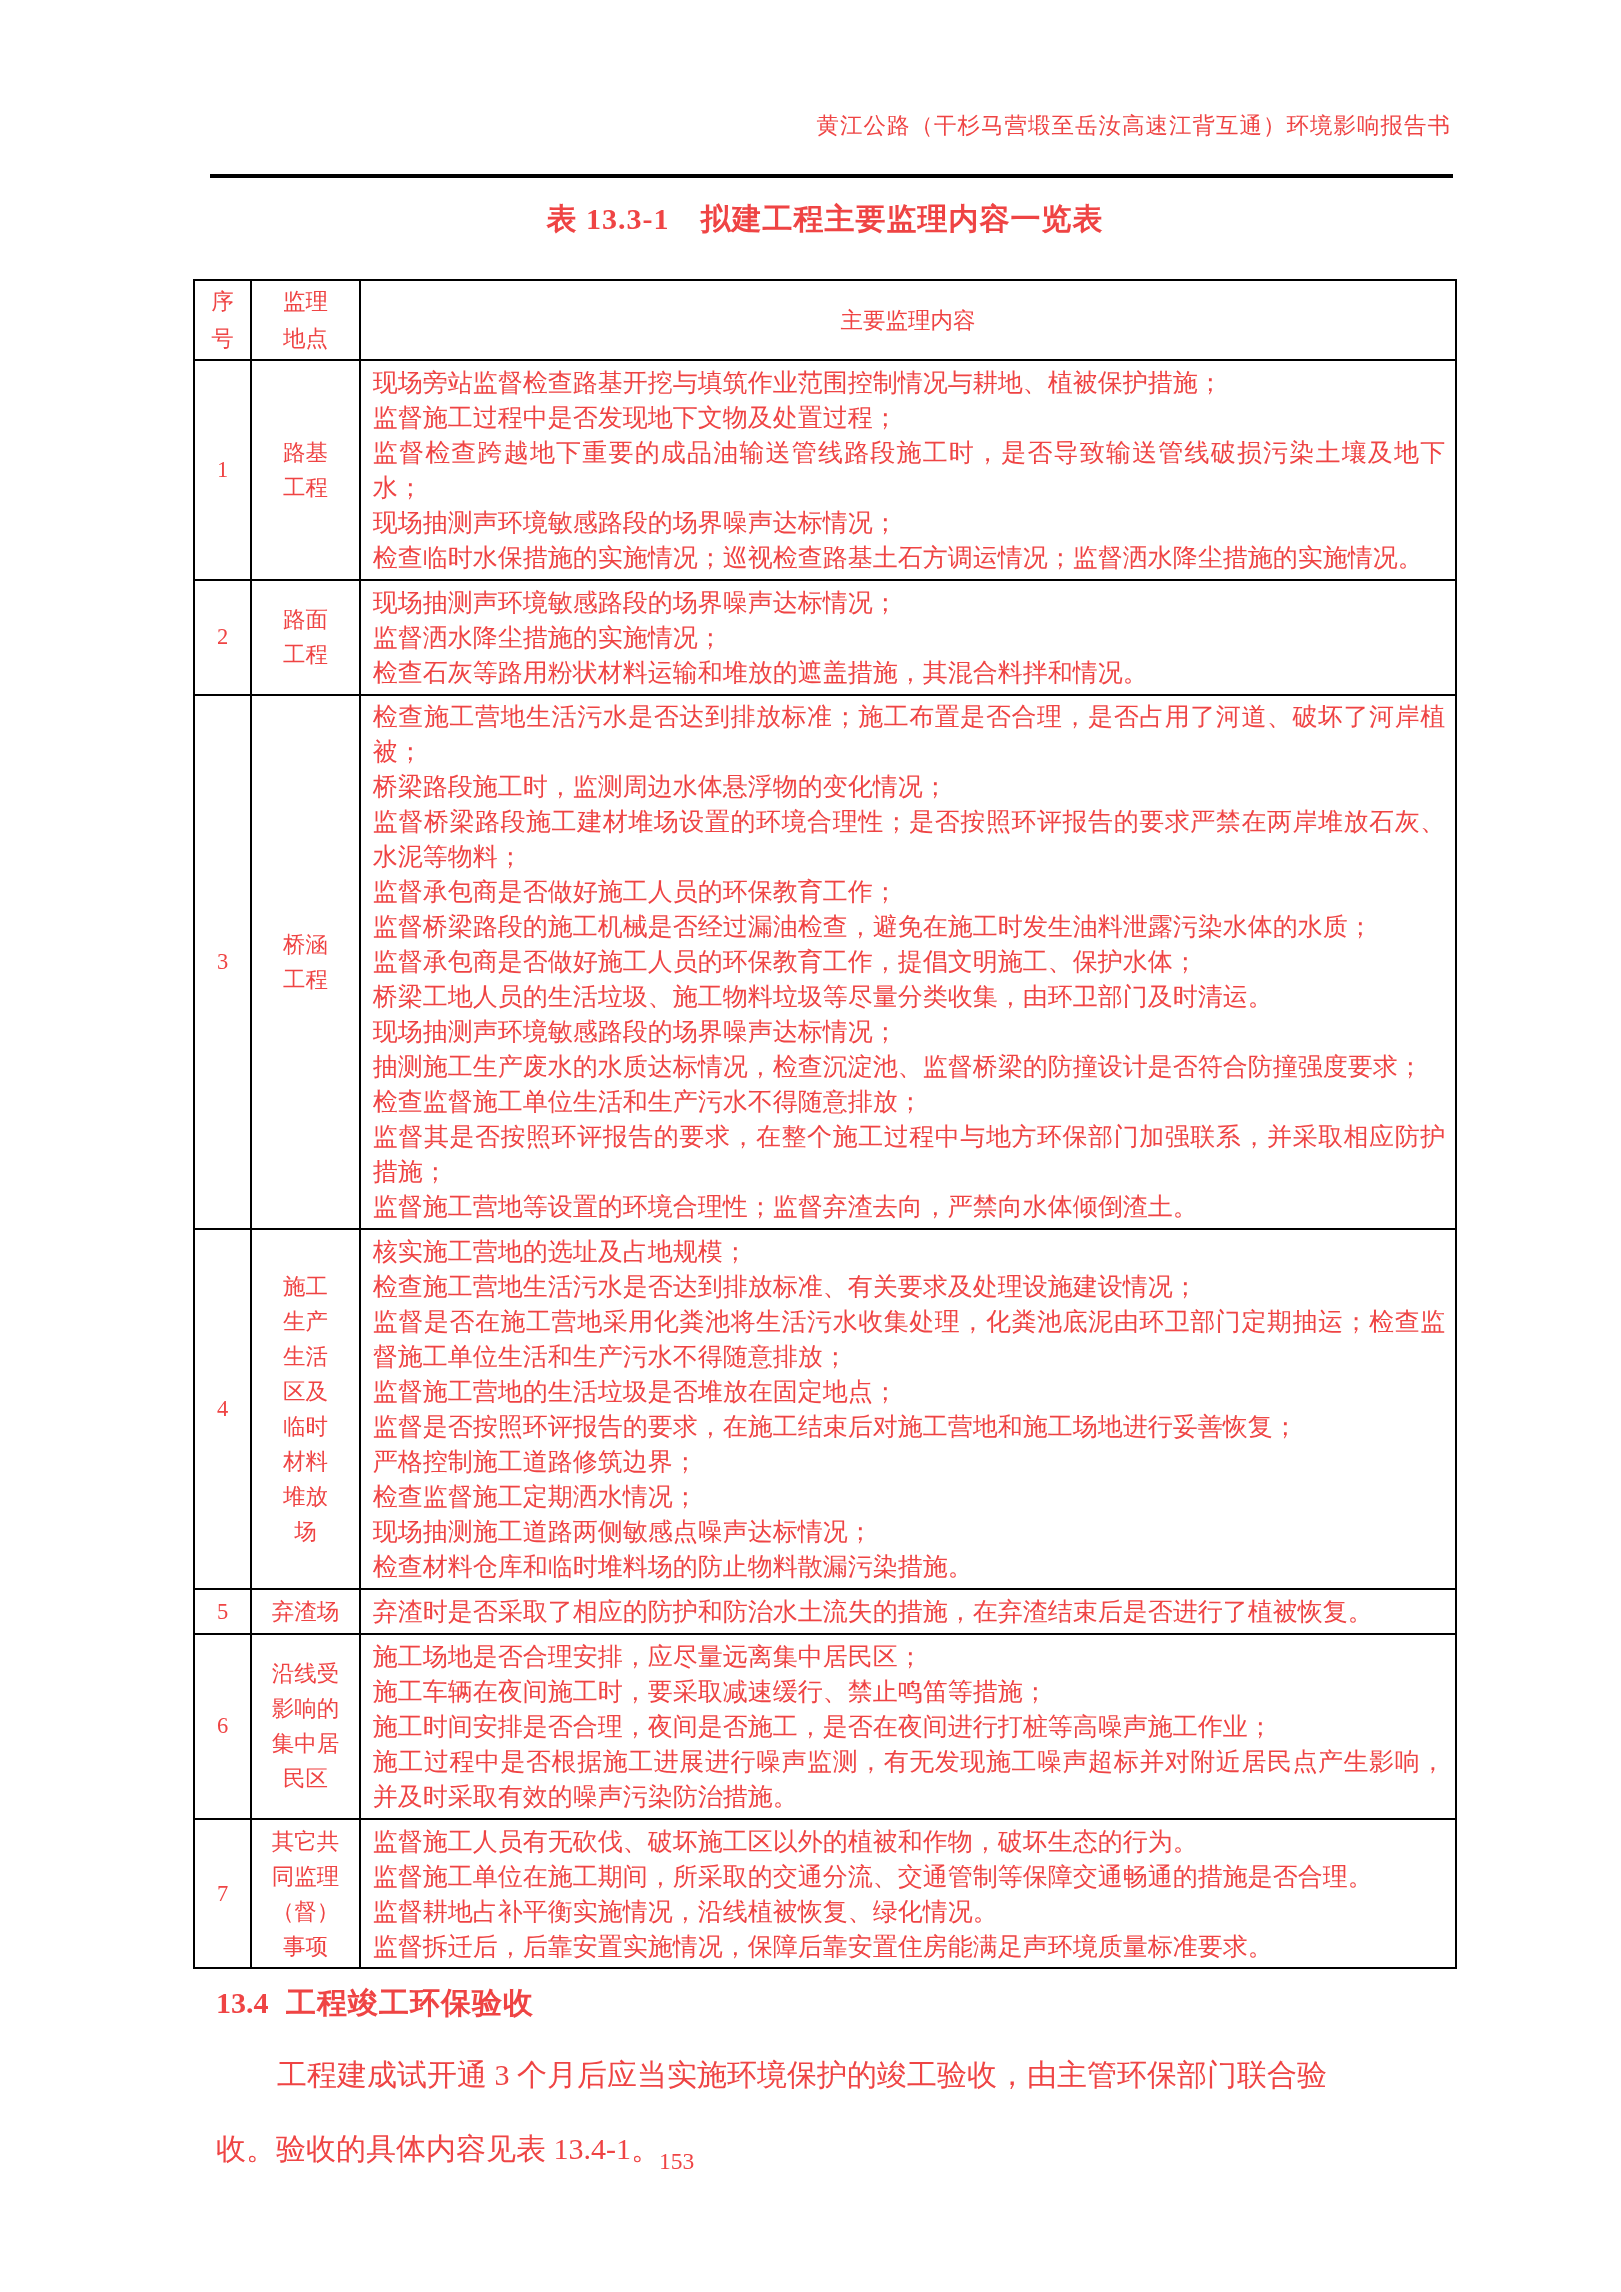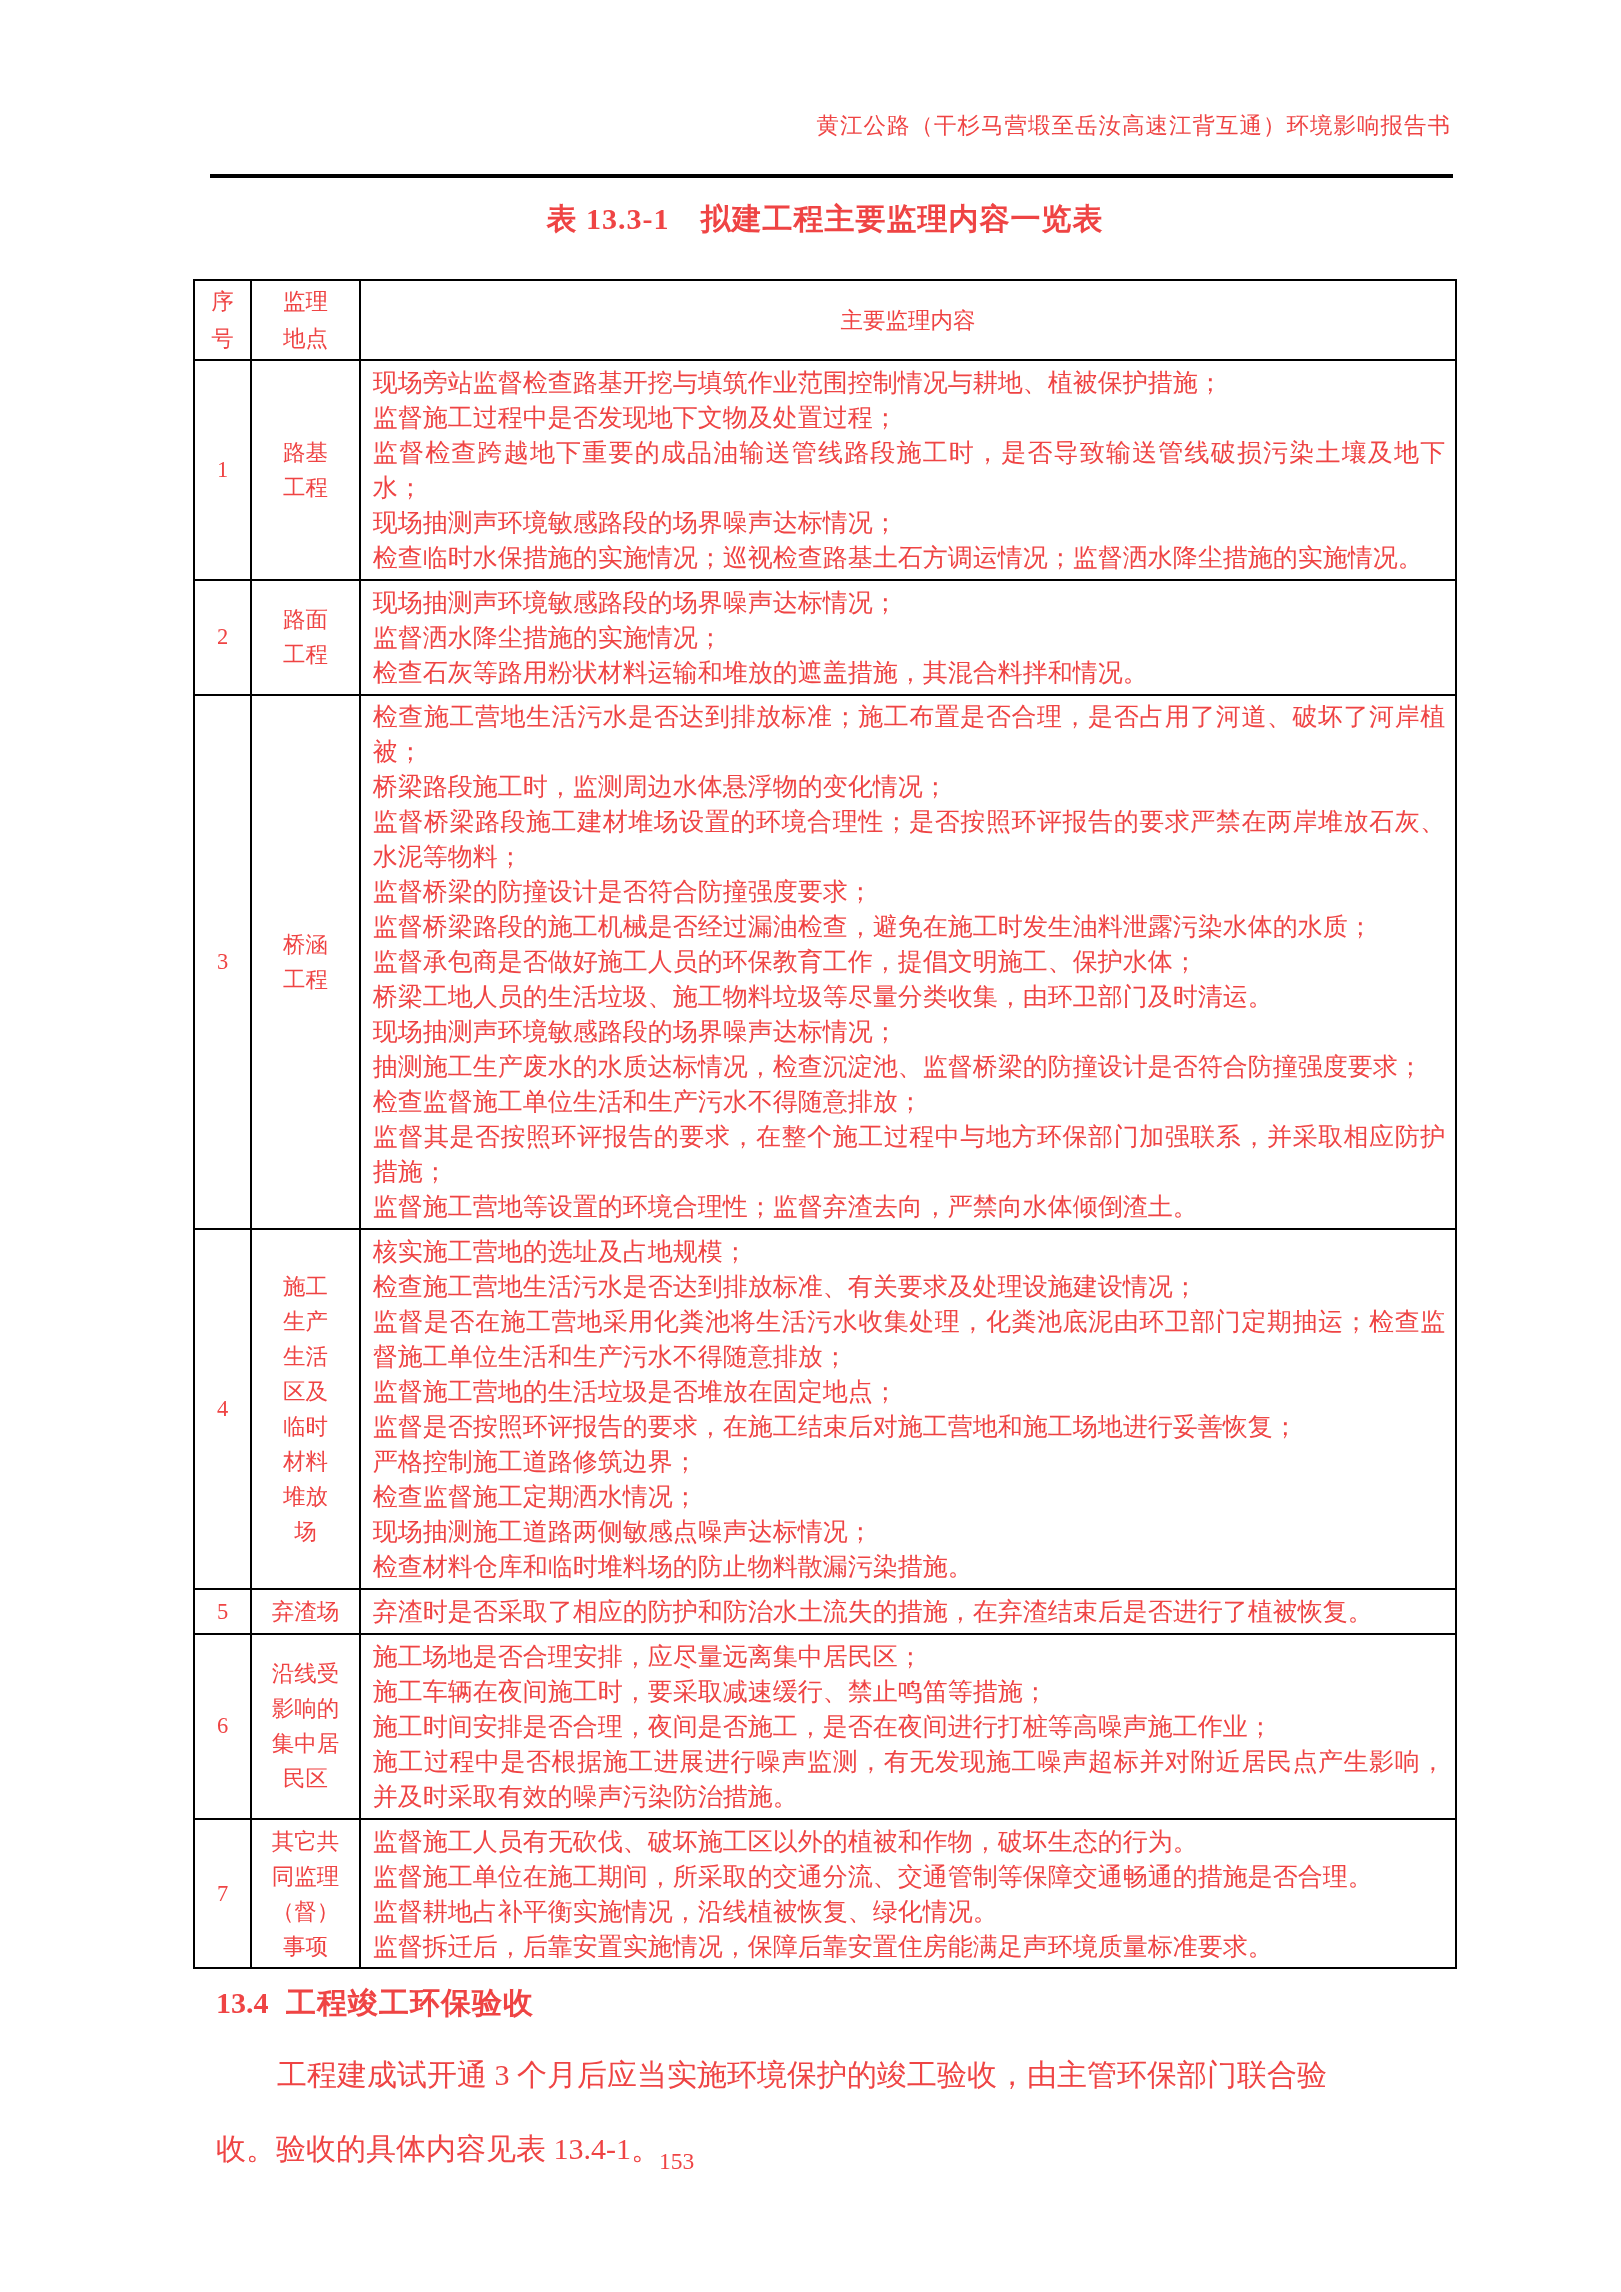--- a/index.html
+++ b/index.html
@@ -115,21 +115,21 @@
             </td>
           </tr>
           <tr>
             <td class="cell-seq">3</td>
             <td class="cell-place">桥涵
 工程</td>
             <td class="cell-content">
               <div class="content-item">检查施工营地生活污水是否达到排放标准；施工布置是否合理，是否占用了河道、破坏了河岸植被；</div>
               <div class="content-item">桥梁路段施工时，监测周边水体悬浮物的变化情况；</div>
               <div class="content-item">监督桥梁路段施工建材堆场设置的环境合理性；是否按照环评报告的要求严禁在两岸堆放石灰、水泥等物料；</div>
-              <div class="content-item">监督桥梁的防撞设计是否符合防撞强度要求；</div>
+              <div class="content-item">监督承包商是否做好施工人员的环保教育工作；</div>
               <div class="content-item">监督桥梁路段的施工机械是否经过漏油检查，避免在施工时发生油料泄露污染水体的水质；</div>
               <div class="content-item">监督承包商是否做好施工人员的环保教育工作，提倡文明施工、保护水体；</div>
               <div class="content-item">桥梁工地人员的生活垃圾、施工物料垃圾等尽量分类收集，由环卫部门及时清运。</div>
               <div class="content-item">现场抽测声环境敏感路段的场界噪声达标情况；</div>
               <div class="content-item">抽测施工生产废水的水质达标情况，检查沉淀池、监督桥梁的防撞设计是否符合防撞强度要求；</div>
               <div class="content-item">检查监督施工单位生活和生产污水不得随意排放；</div>
               <div class="content-item">监督其是否按照环评报告的要求，在整个施工过程中与地方环保部门加强联系，并采取相应防护措施；</div>
               <div class="content-item">监督施工营地等设置的环境合理性；监督弃渣去向，严禁向水体倾倒渣土。</div>
             </td>
           </tr>

